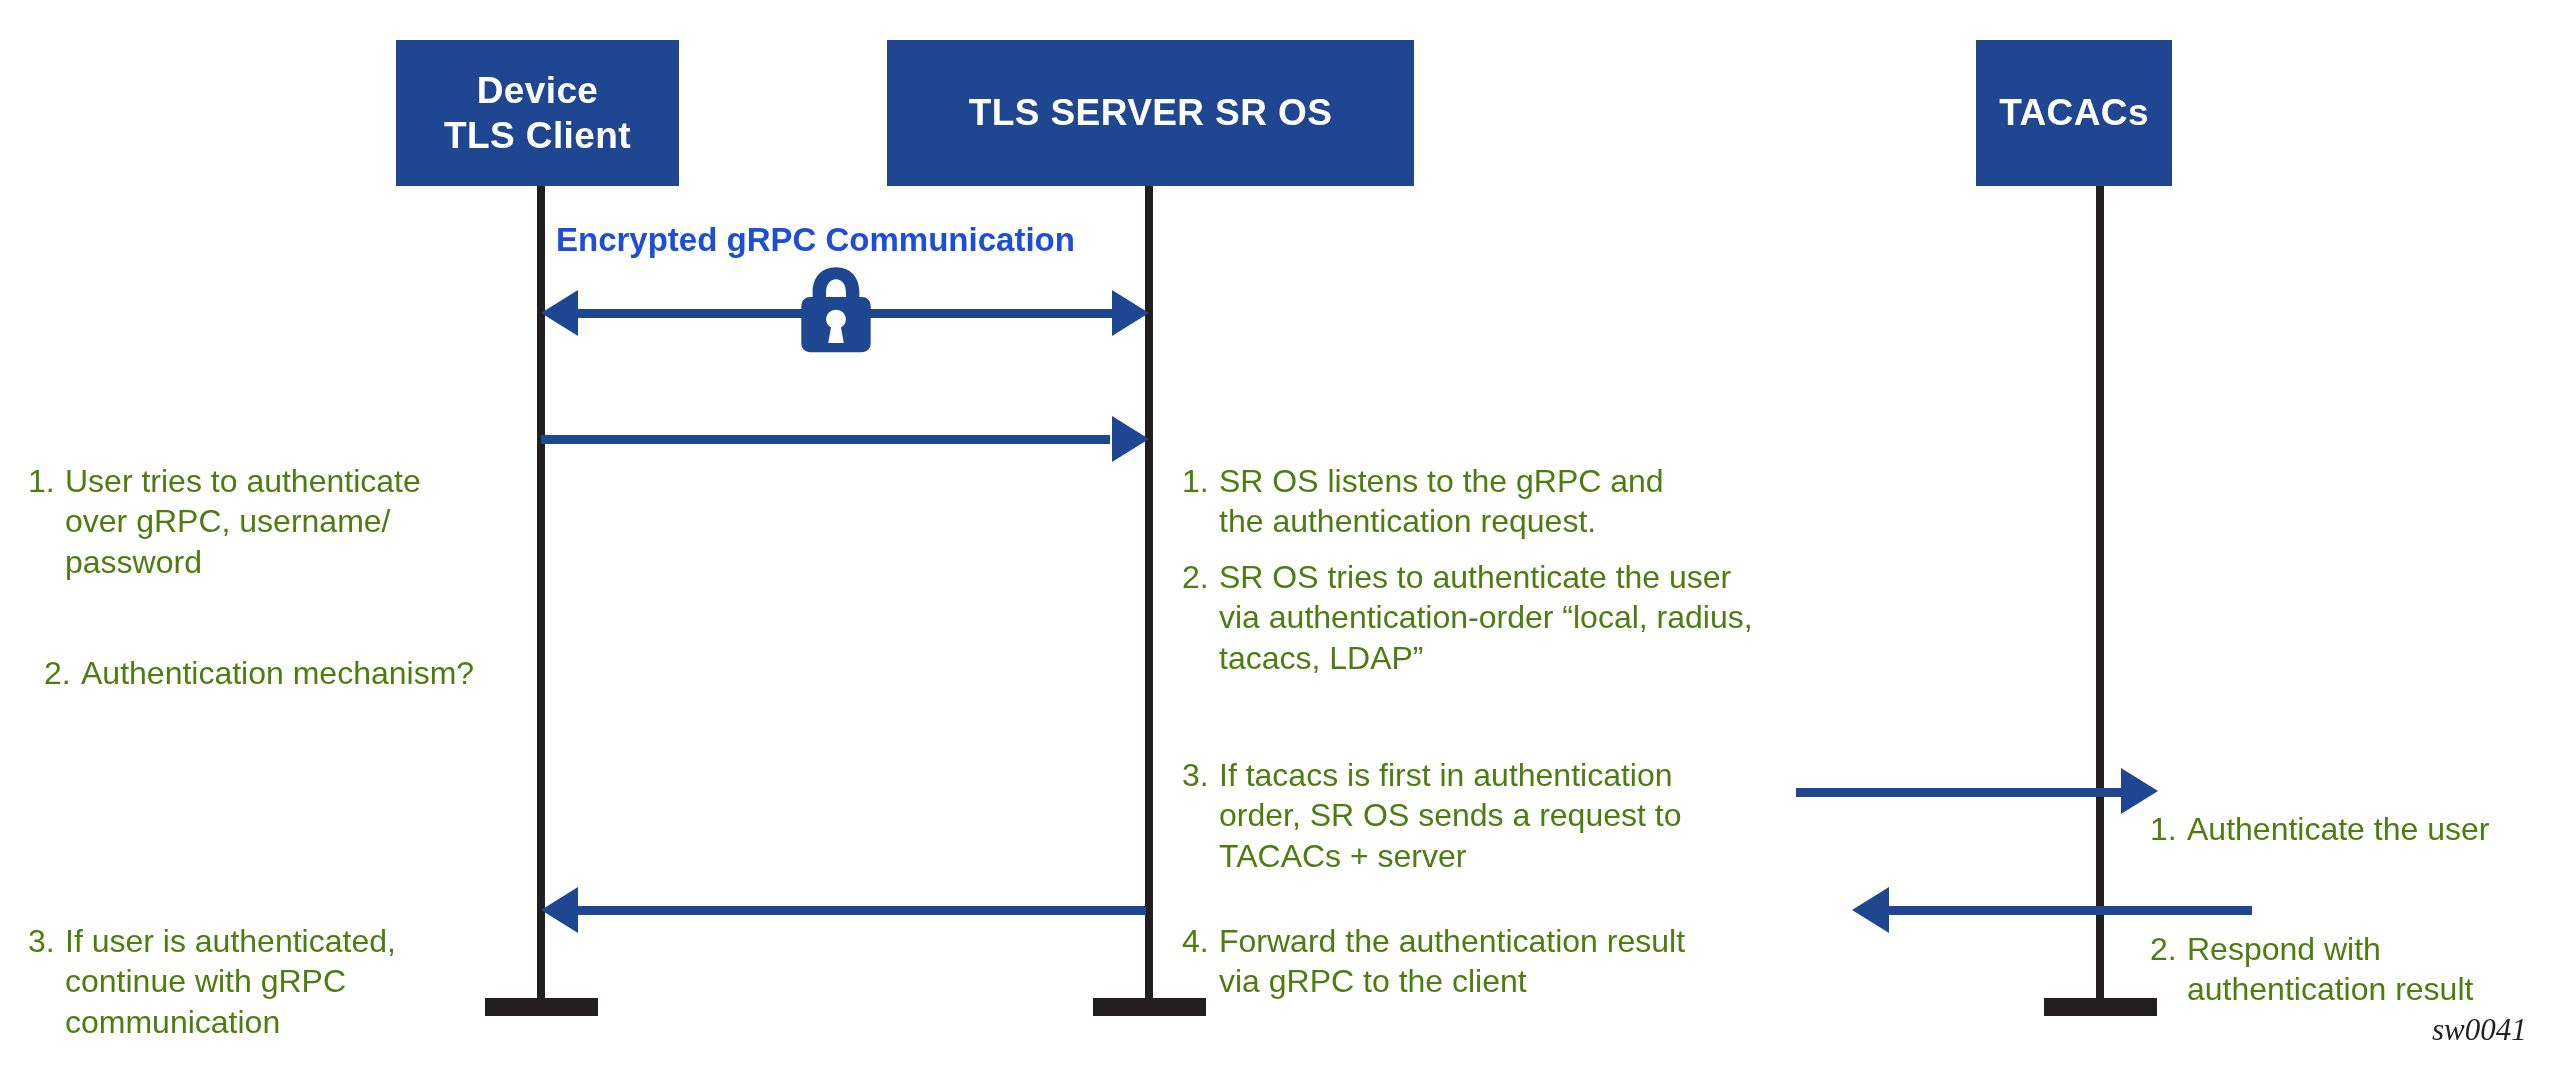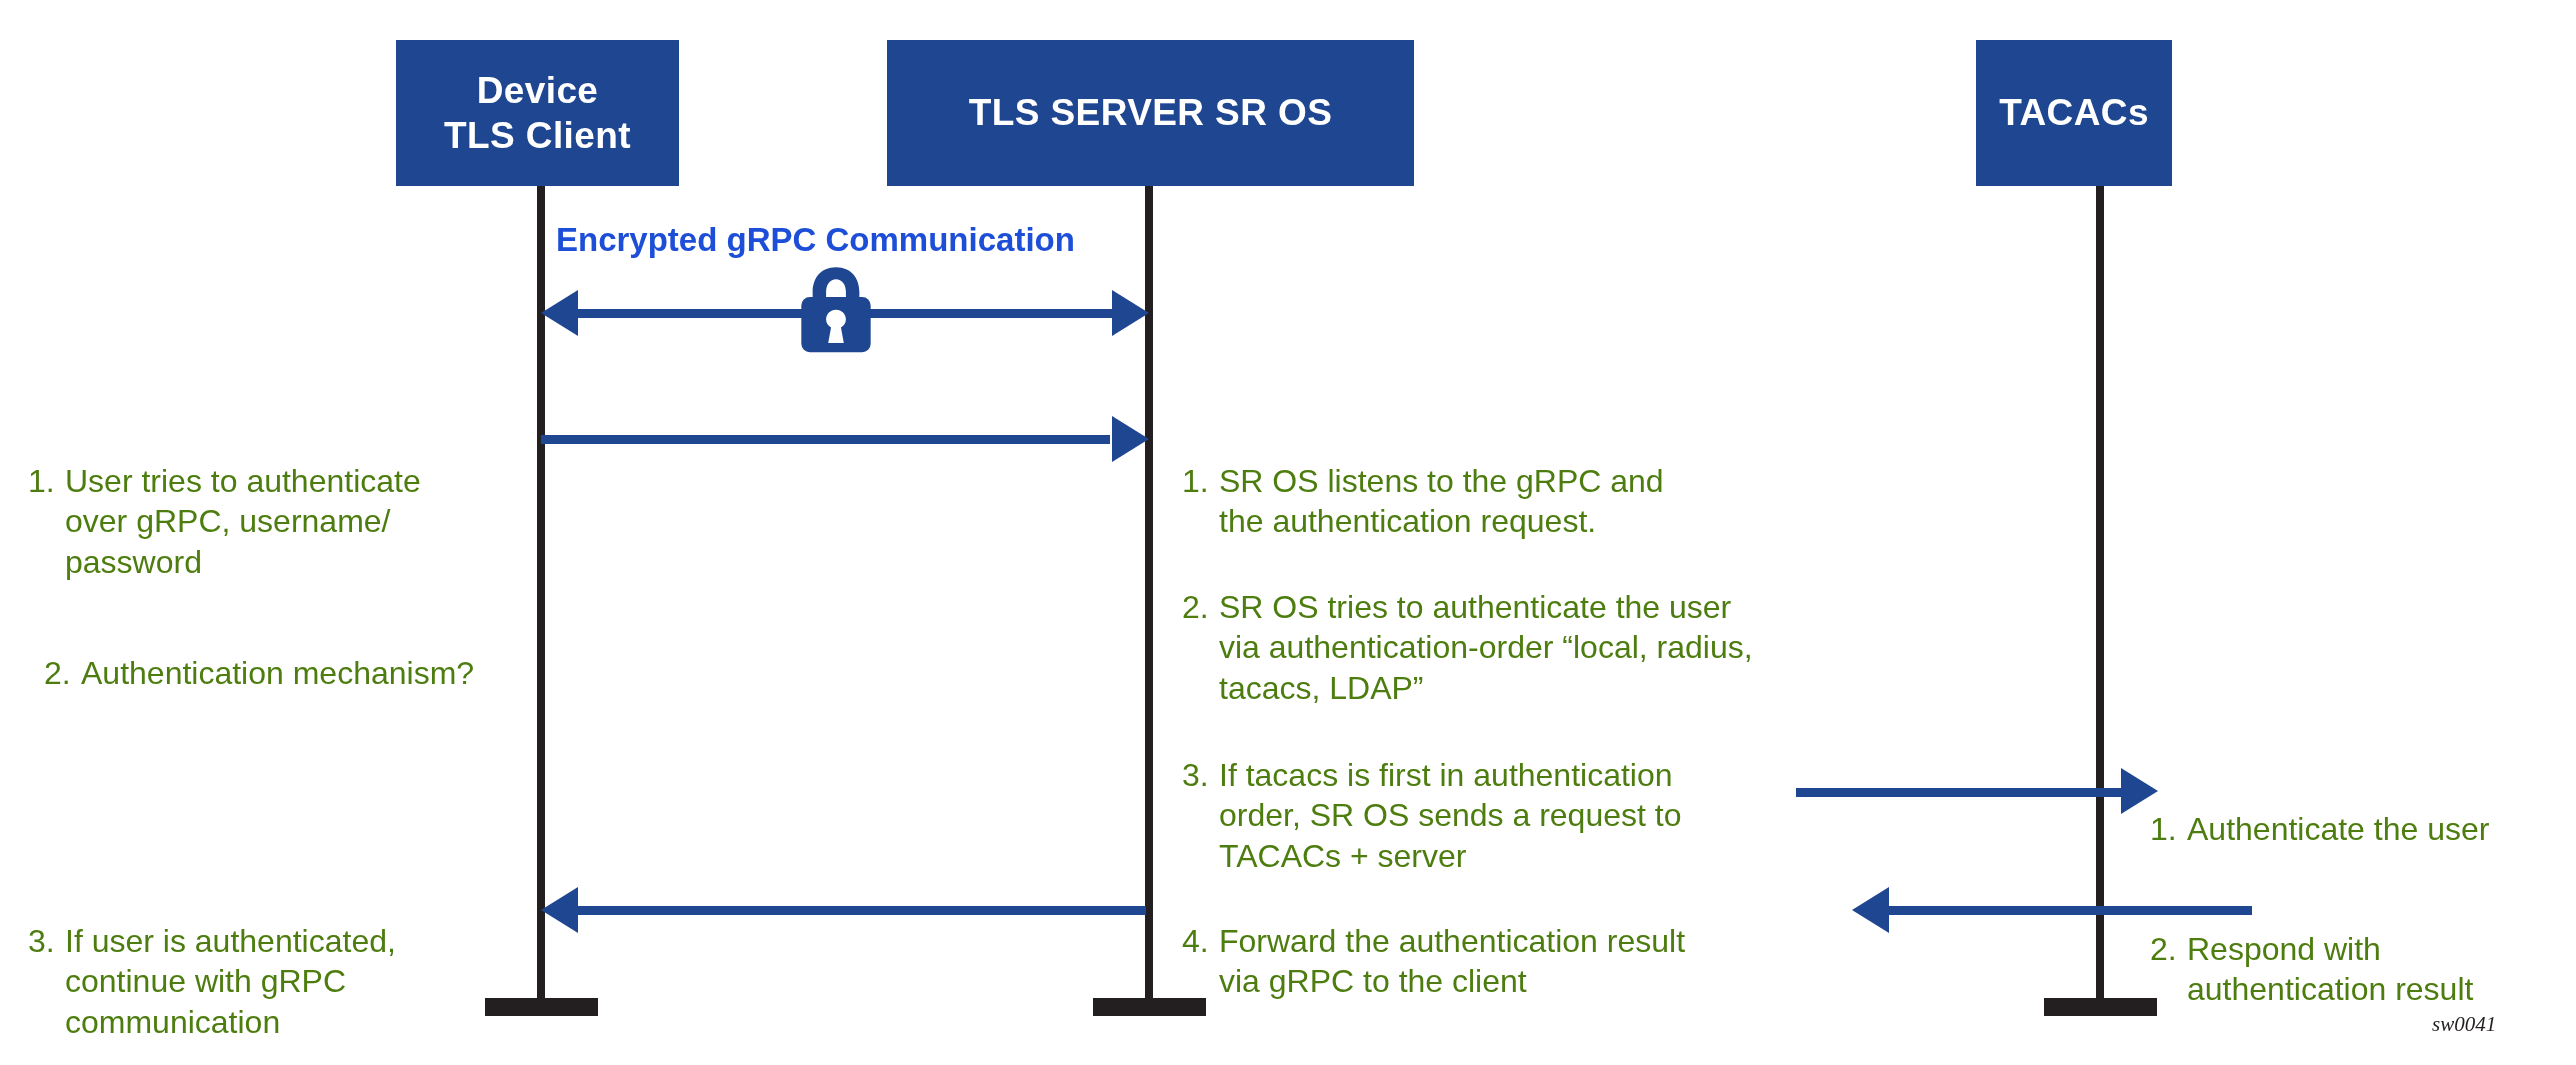--- a/index.html
+++ b/index.html
@@ -134,36 +134,36 @@
     white-space: nowrap;
   }
 
   
   #note-left-1 { left: 28px; top: 420px;  width: 495px; }
   #note-left-2 { left: 28px; top: 612px;  width: 523px; margin-left: 16px; }
   #note-left-3 { left: 28px; top: 880px; width: 495px; }
 
   
   #note-mid-1 { left: 1182px; top: 420px;  width: 693px; }
-  #note-mid-2 { left: 1182px; top: 546px;  width: 714px; }
+  #note-mid-2 { left: 1182px; top: 516px;  width: 714px; }
   #note-mid-3 { left: 1182px; top: 714px; width: 693px; }
   #note-mid-4 { left: 1182px; top: 880px; width: 693px; }
 
   
   #note-right-1 { left: 2150px; top: 768px; width: 424px; }
   #note-right-2 { left: 2150px; top: 888px; width: 424px; }
 
   
   #watermark {
     position: absolute;
     left: 2432px;
     top: 1012px;
     font-family: "Liberation Serif", serif;
     font-style: italic;
-    font-size: 21px;
+    font-size: 31px;
     color: #231f20;
   }
 </style>
 </head>
 <body>
 
 <div id="canvas">
 
   <div class="actor-box" id="actor-device">
     <span class="actor-line1">Device</span>

